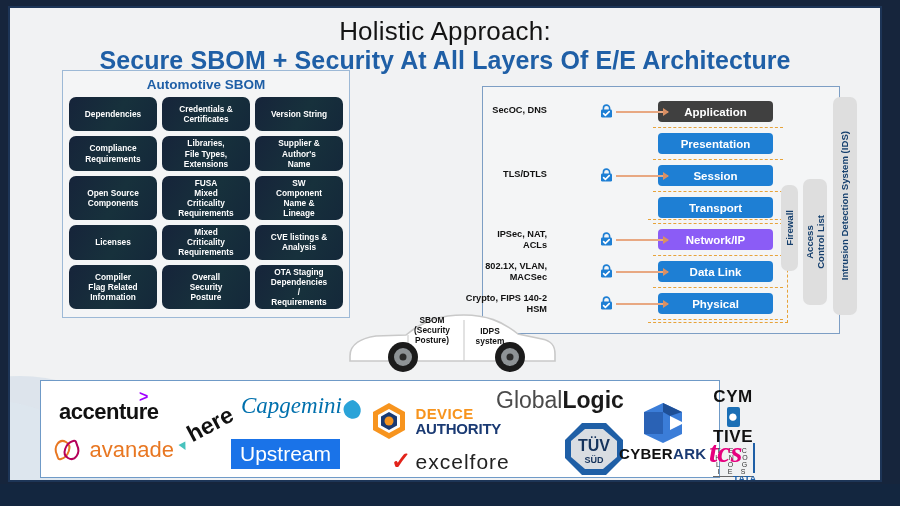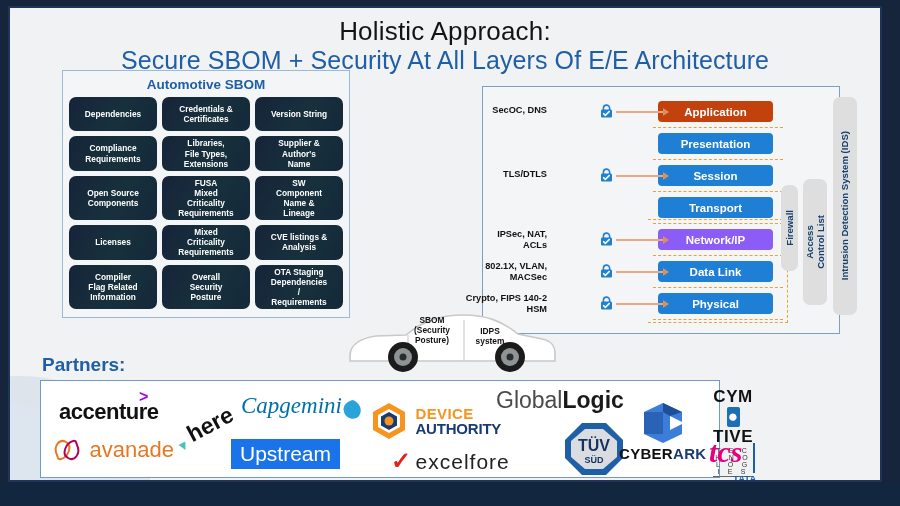--- a/index.html
+++ b/index.html
@@ -8,21 +8,21 @@
   #frame{position:absolute;left:8px;top:6px;width:874px;height:476px;background:#f1f2f3;
          border:2px solid #1d3557;box-sizing:border-box;overflow:hidden;}
   .arc{position:absolute;border-radius:50%;background:#ccd9e6;opacity:.55;}
   #arc1{left:-120px;top:368px;width:260px;height:200px;}
   #arc2{left:-150px;top:392px;width:250px;height:190px;background:#dde6ef;opacity:.85;}
 
   
   #title1{position:absolute;left:0;right:0;top:8px;text-align:center;color:#141414;
           font-size:26px;letter-spacing:.2px;}
   #title2{position:absolute;left:0;right:0;top:38px;text-align:center;color:#1f5fa6;
-          font-size:25px;font-weight:400;letter-spacing:.1px;}
+          font-size:25px;font-weight:700;letter-spacing:.1px;}
 
   
   #sbom{position:absolute;left:52px;top:62px;width:288px;height:248px;
         background:#f4f5f6;border:1.5px solid #9db9d6;box-sizing:border-box;padding:4px 6px;}
   #sbom-title{text-align:center;color:#1f5fa6;font-size:13.5px;font-weight:bold;margin:2px 0 5px;}
   #sbom-grid{display:grid;grid-template-columns:repeat(3,1fr);grid-template-rows:repeat(5,1fr);
              gap:5px;height:212px;}
   .cell{border-radius:7px;color:#ffffff;font-size:8.3px;font-weight:bold;line-height:1.22;
         display:flex;align-items:center;justify-content:center;text-align:center;padding:2px 15px;
         background:linear-gradient(120deg,#16243a 0%,#17313c 55%,#14283a 100%);box-sizing:border-box;}
@@ -89,21 +89,21 @@
           <div class="cell">CVE listings &amp;<br>Analysis</div>
           <div class="cell">Compiler<br>Flag Related<br>Information</div>
           <div class="cell">Overall<br>Security<br>Posture</div>
           <div class="cell">OTA Staging<br>Dependencies /<br>Requirements</div>
         </div>
     </div>
 
     <div id="osi">
       <div id="brk"></div>
       <div id="osi-layers">
-          <div class="layer" style="top: 14px; background: #c2410c;">Application</div>
+          <div class="layer" style="top: 14px; background: #404040;">Application</div>
           <div class="sidelbl" style="top: 18px;">SecOC, DNS</div>
           <div class="lock" style="left: 117px; top: 17px;"><svg width="13" height="14" viewBox="0 0 13 14">
               <path d="M3.4 6 V4.2 a3.1 3.1 0 0 1 6.2 0 V6" fill="none" stroke="#1e7fd4" stroke-width="1.6"></path>
               <rect x="1" y="5.6" width="11" height="8" rx="1.4" fill="#1e7fd4"></rect>
               <path d="M3.6 9.6 L5.4 11.4 L9.2 7.6" fill="none" stroke="#fff" stroke-width="1.6" stroke-linecap="round" stroke-linejoin="round"></path>
             </svg></div>
           <div class="arrow" style="left: 133px; width: 52px; top: 24px;"></div>
           <div class="layer" style="top: 46px; background: rgb(30, 127, 212);">Presentation</div>
           <div class="sep" style="top: 40px; border-top-color: rgb(231, 163, 58);"></div>
           <div class="layer" style="top: 78px; background: rgb(30, 127, 212);">Session</div>
@@ -168,21 +168,20 @@
         <circle cx="57" cy="53" r="9" fill="#8e9396"></circle>
         <circle cx="57" cy="53" r="3.5" fill="#2c2c2c"></circle>
         <circle cx="164" cy="53" r="15" fill="#1b1b1b"></circle>
         <circle cx="164" cy="53" r="9" fill="#8e9396"></circle>
         <circle cx="164" cy="53" r="3.5" fill="#2c2c2c"></circle>
       </svg>
       <div class="carlbl" style="left:56px;top:11px;width:60px;">SBOM<br>(Security<br>Posture)</div>
       <div class="carlbl" style="left:118px;top:22px;width:52px;">IDPS<br>system</div>
     </div>
 
-    <div id="ptitle">Partners:</div>
     <div id="pbox">
 
       <div class="logo" style="left:18px;top:18px;">
         <span style="font-size:22px;font-weight:bold;color:#111;letter-spacing:-.5px;">accenture</span>
         <span style="position:absolute;right:10px;top:-11px;color:#a100ff;font-size:16px;font-weight:bold;">&gt;</span>
       </div>
 
       <div class="logo" style="left:10px;top:54px;">
         <svg width="34" height="30" style="vertical-align:middle">
           <path d="M6 20 C2 12 8 3 15 7 C22 11 17 22 10 24 C7 25 7 23 6 20Z" fill="none" stroke="#e87722" stroke-width="2"></path>

